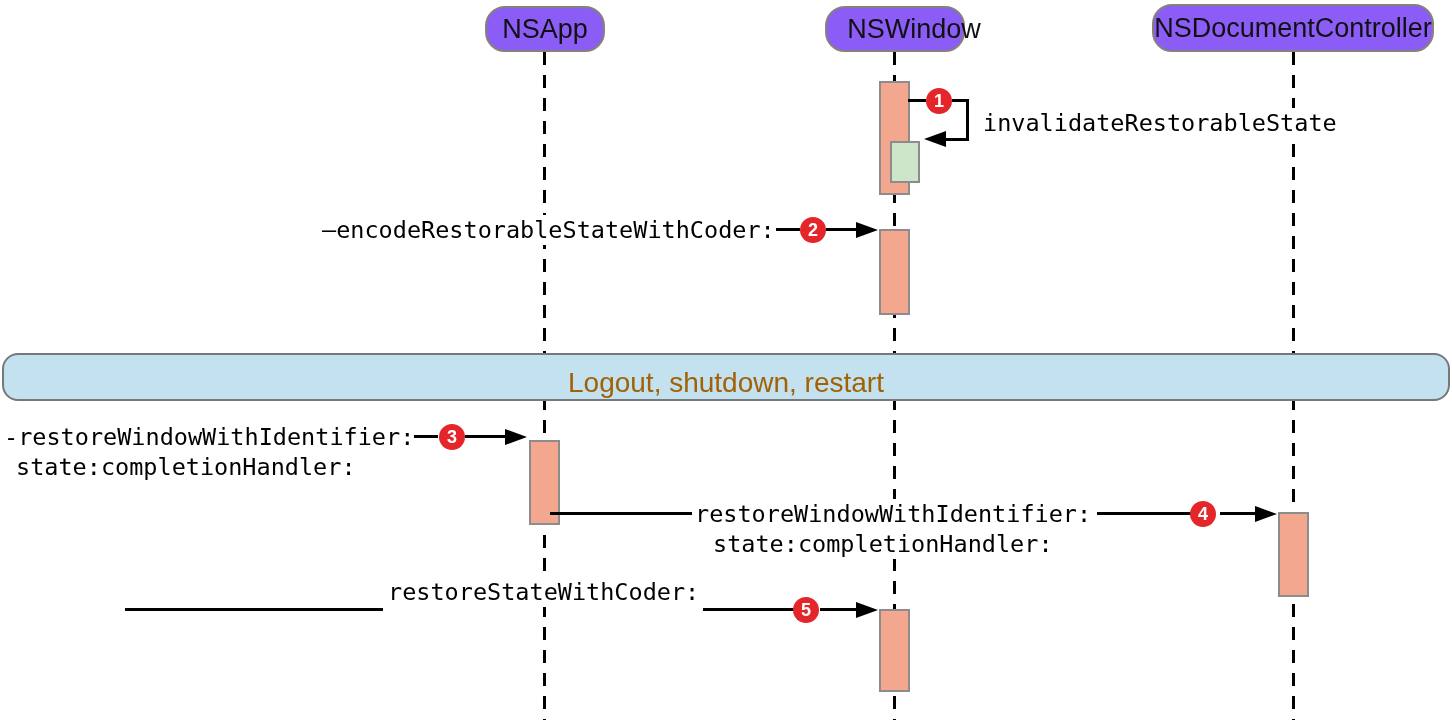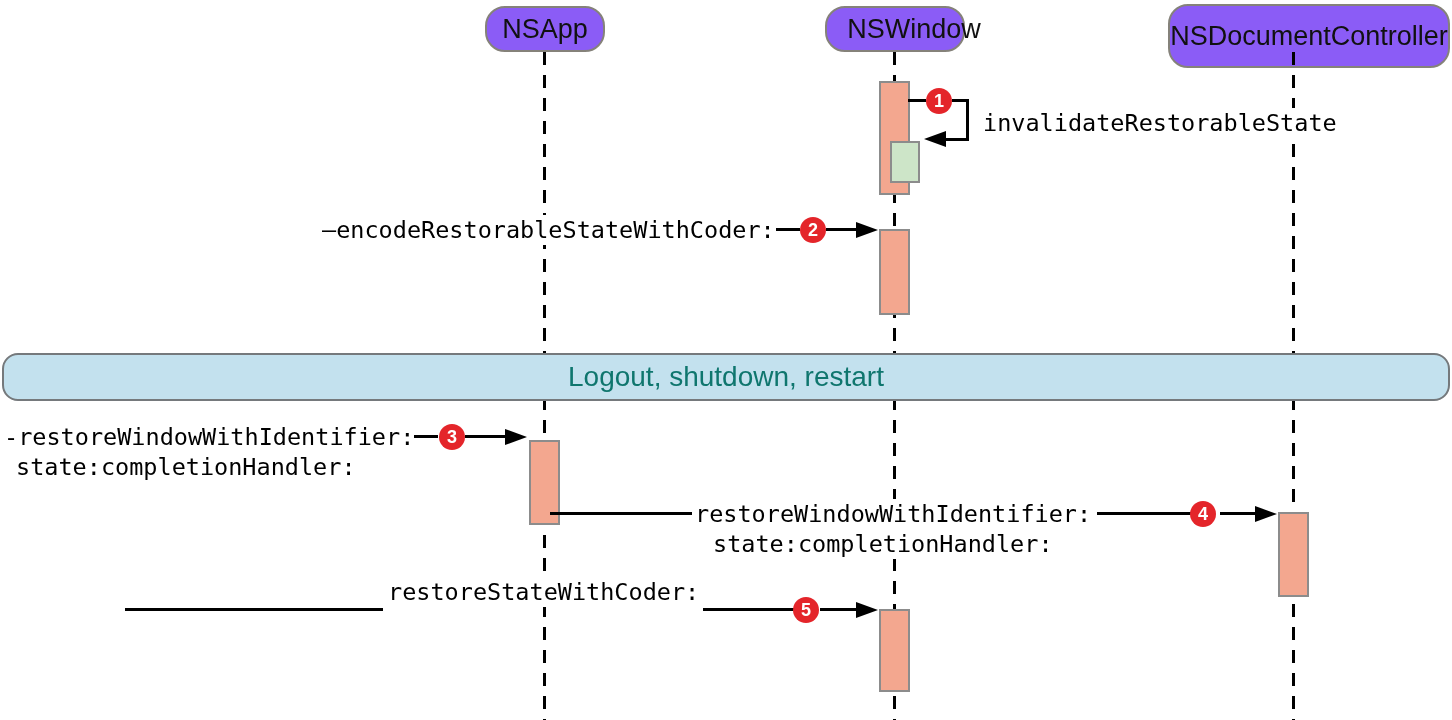--- a/index.html
+++ b/index.html
@@ -18,22 +18,22 @@
   
   .lifeline {
     position:absolute; width:3px;
     background:repeating-linear-gradient(to bottom,#000 0px,#000 13px,transparent 13px,transparent 23px);
     z-index:1;
   }
   
   .band {
     position:absolute; left:2px; top:353px; width:1448px; height:48px;
     box-sizing:border-box; background:#c3e1ee; border:2.5px solid #75797c; border-radius:16px;
-    display:flex; align-items:center; justify-content:center;
-    font-size:28px; color:#0f766e; z-index:2;
+    display:flex; align-items:flex-end; justify-content:center;
+    font-size:28px; color:#a16207; z-index:2;
   }
   
   .bar {
     position:absolute; box-sizing:border-box;
     background:#f3a78f; border:2px solid #8c8c8c; z-index:3;
   }
   .bar.green { background:#cde5c8; z-index:4; }
   
   .hline { position:absolute; height:3px; background:#000; z-index:5; }
   .vline { position:absolute; width:3px; background:#000; z-index:5; }
@@ -71,21 +71,21 @@
   <div class="lifeline" style="left:543px; top:52px; height:668px;"></div>
   <div class="lifeline" style="left:893px; top:52px; height:668px;"></div>
   <div class="lifeline" style="left:1292px; top:52px; height:668px;"></div>
 
   <div class="actor" style="left:485px; top:6px; width:120px; height:46px;">
     <span>NSApp</span>
   </div>
   <div class="actor" style="left:825px; top:6px; width:140px; height:46px;padding-left:38px;">
     <span>NSWindow</span>
   </div>
-  <div class="actor" style="left:1152px; top:4px; width:282px; height:64px;margin-left:16px;">
+  <div class="actor" style="left:1152px; top:4px; width:282px; height:48px;">
     <span>NSDocumentController</span>
   </div>
 
   <div class="band">
     <span>Logout, shutdown, restart</span>
   </div>
 
   <div class="bar" style="left:879px; top:81px; width:31px; height:114px;"></div>
   <div class="bar green" style="left:890px; top:141px; width:30px; height:42px;"></div>
   <div class="bar" style="left:879px; top:229px; width:31px; height:86px;"></div>

